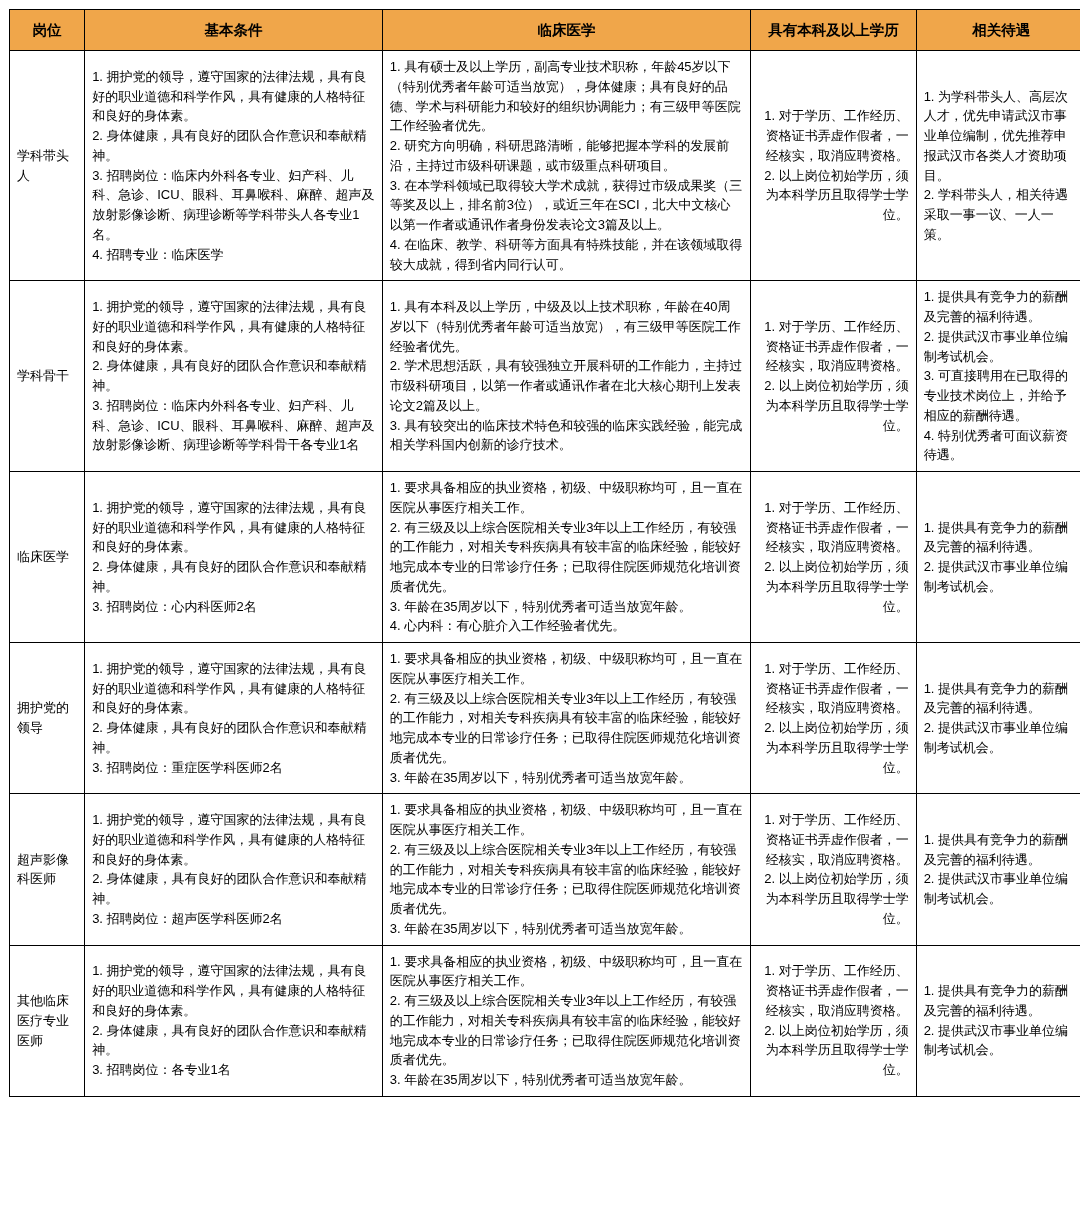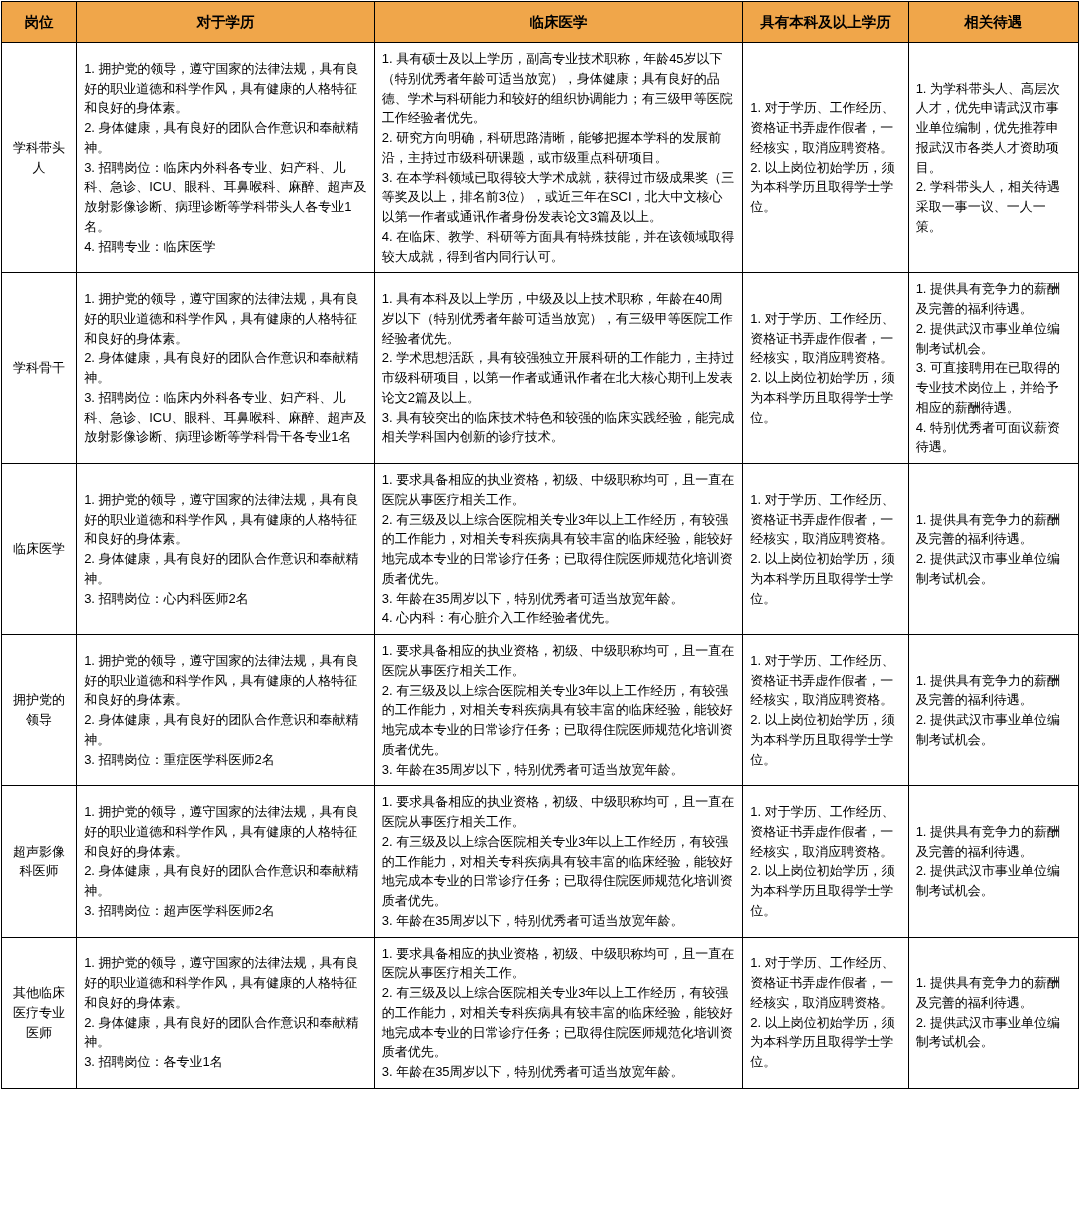--- a/index.html
+++ b/index.html
@@ -7,21 +7,21 @@
     padding: 0;
     background: #ffffff;
   }
   body {
     font-family: "Liberation Sans", "DejaVu Sans", sans-serif;
     width: 1080px;
   }
   .sheet {
     width: 937px;
     box-sizing: border-box;
-    padding: 0;
+    padding: 8px;
   }
   table.recruit {
     border-collapse: collapse;
     width: 1078px;
     margin: 1px 0 0 1px;
     table-layout: fixed;
   }
   table.recruit th, table.recruit td {
     border: 1px solid #000000;
     vertical-align: middle;
@@ -39,49 +39,49 @@
     padding: 9px 4px;
     height: 22px;
   }
   col.c-post { width: 75px; }
   col.c-basic { width: 297px; }
   col.c-require { width: 368px; }
   col.c-other { width: 165px; }
   col.c-treat { width: 170px; }
 
   td.post {
-    text-align: center;
+    text-align: left;
     font-size: 13.5px;
     line-height: 1.6;
   }
   td.celltext {
     white-space: pre-line;
     vertical-align: middle;
   }
   td.basic { font-size: 13px; }
   td.require { font-size: 13px; }
-  td.other { font-size: 13px; line-height: 1.55; }
+  td.other { font-size: 13px; line-height: 1.55; text-align: right; }
   td.treat { font-size: 13px; line-height: 1.55; }
 </style>
 </head>
 <body>
 
 <div class="sheet">
   <table class="recruit">
     <colgroup>
       <col class="c-post">
       <col class="c-basic">
       <col class="c-require">
       <col class="c-other">
       <col class="c-treat">
     </colgroup>
     <thead>
       <tr>
         <th>岗位</th>
-        <th>对于学历</th>
+        <th>基本条件</th>
         <th>临床医学</th>
         <th>具有本科及以上学历</th>
         <th>相关待遇</th>
       </tr>
     </thead>
     <tbody>
       <tr>
         <td class="post celltext">学科带头人</td>
         <td class="basic celltext">1. 拥护党的领导，遵守国家的法律法规，具有良好的职业道德和科学作风，具有健康的人格特征和良好的身体素。
 2. 身体健康，具有良好的团队合作意识和奉献精神。

